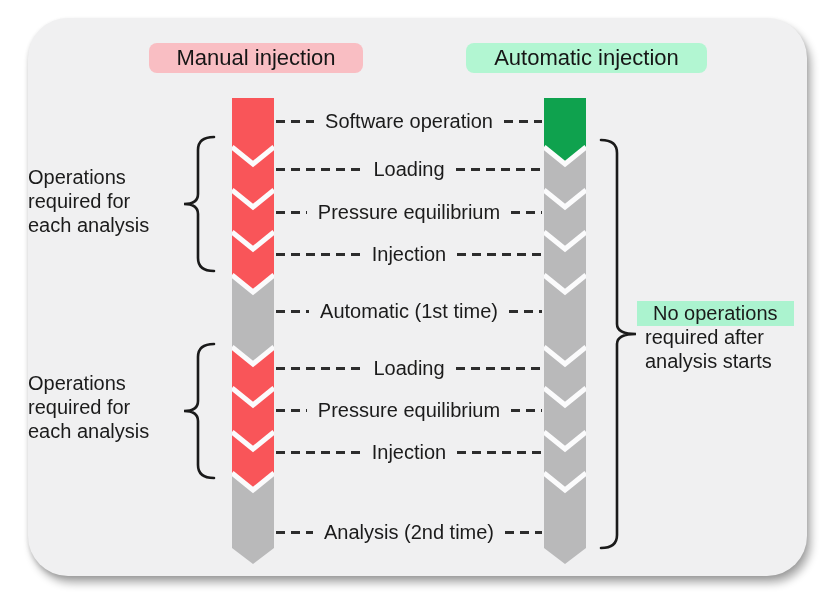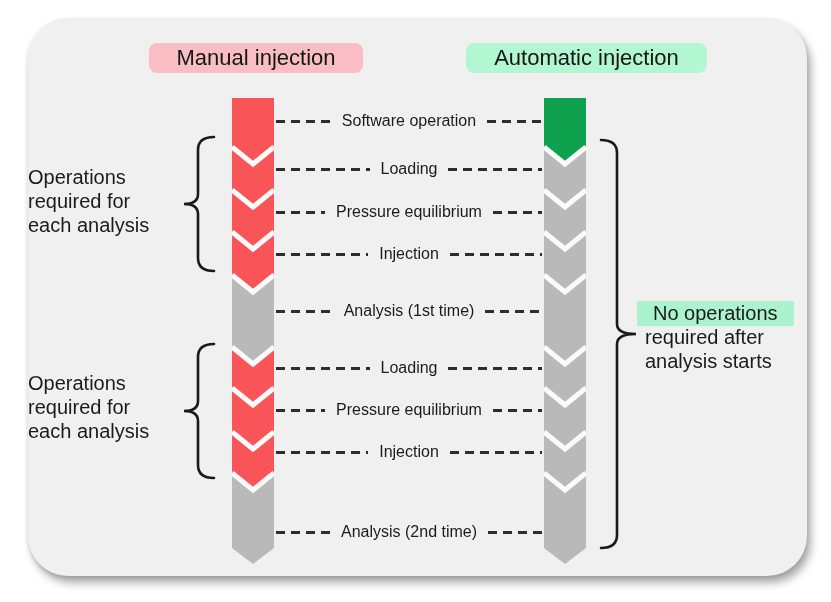--- a/index.html
+++ b/index.html
@@ -24,21 +24,21 @@
   .col.right { left:544px; }
   .sep { fill:none; stroke:#fbfbfc; stroke-width:5; }
   .step-row {
     position:absolute; left:276px; width:266px; height:26px;
     display:flex; align-items:center;
   }
   .dash {
     flex:1; height:3px;
     background:repeating-linear-gradient(to right, #2d2d2d 0 9px, transparent 9px 15px);
   }
-  .step-label { margin:0 11px; font-size:16px; white-space:nowrap; color:#1b1b1b; }
+  .step-label { margin:0 11px; font-size:20px; white-space:nowrap; color:#1b1b1b; }
   .note { position:absolute; font-size:20px; line-height:24px; }
   .note.center { text-align:left; }
   .hl { background:#abf3cf; padding:1px 16px 2px; margin-left:-8px; }
   .brace { position:absolute; }
   .brace path { fill:none; stroke:#1a1a1a; stroke-width:2.6; stroke-linecap:round; }
 </style>
 </head>
 <body>
 
 <div class="canvas">
@@ -106,21 +106,21 @@
     <span class="step-label">Pressure equilibrium</span>
     <div class="dash"></div>
   </div>
   <div class="step-row" style="top:241px">
     <div class="dash"></div>
     <span class="step-label">Injection</span>
     <div class="dash"></div>
   </div>
   <div class="step-row" style="top:298px">
     <div class="dash"></div>
-    <span class="step-label">Analysis (1st time)</span>
+    <span class="step-label">Automatic (1st time)</span>
     <div class="dash"></div>
   </div>
   <div class="step-row" style="top:355px">
     <div class="dash"></div>
     <span class="step-label">Loading</span>
     <div class="dash"></div>
   </div>
   <div class="step-row" style="top:397px">
     <div class="dash"></div>
     <span class="step-label">Pressure equilibrium</span>

